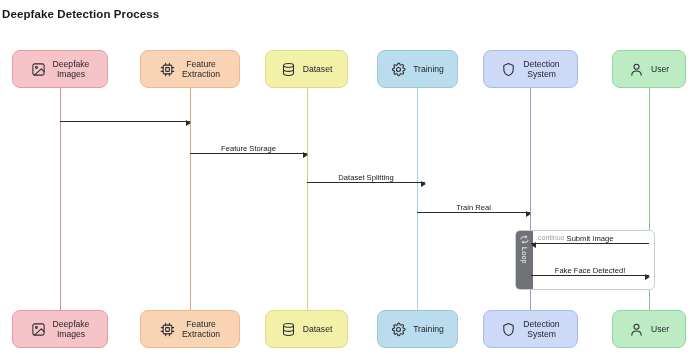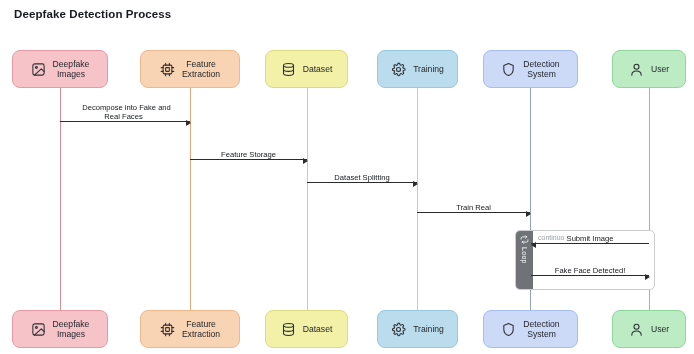--- a/index.html
+++ b/index.html
@@ -14,21 +14,21 @@
     overflow: hidden;
   }
   #canvas {
     position: relative;
     width: 694px;
     height: 354px;
     background: #ffffff;
   }
   #title {
     position: absolute;
-    left: 14px;
+    left: 2px;
     top: 8px;
     font-size: 11.5px;
     font-weight: bold;
     color: #16191d;
     letter-spacing: 0.1px;
     white-space: nowrap;
   }
 
   
   .lifeline {
@@ -230,32 +230,30 @@
       <svg viewBox="0 0 24 24" fill="none" stroke="#2c2f33" stroke-width="1.7" stroke-linecap="round" stroke-linejoin="round">
         <circle cx="12" cy="7.5" r="4"></circle>
         <path d="M4.5 21c0-4.1 3.4-6.5 7.5-6.5s7.5 2.4 7.5 6.5"></path>
       </svg>
     </span>
     <span class="label">User</span>
   </div>
 
   <div class="msg" style="left:60px; top:100px; width:130px;">
     <div class="mline"></div>
-    <div class="mtext"><span>Decompose into Fake and
-Real Faces</span></div>
-    <div class="arrow right"></div>
-  </div>
-
-  <div class="msg" style="left:190px; top:138px; width:117px;">
+    <div class="arrow right"></div>
+  </div>
+
+  <div class="msg" style="left:190px; top:132px; width:117px;">
     <div class="mline"></div>
     <div class="mtext"><span>Feature Storage</span></div>
     <div class="arrow right"></div>
   </div>
 
-  <div class="msg" style="left:307px; top:161px; width:110px;">
+  <div class="msg" style="left:307px; top:161px; width:110px;padding-left:8px;">
     <div class="mline"></div>
     <div class="mtext"><span>Dataset Splitting</span></div>
     <div class="arrow right"></div>
   </div>
 
   <div class="msg" style="left:417px; top:191px; width:113px;">
     <div class="mline"></div>
     <div class="mtext"><span>Train Real</span></div>
     <div class="arrow right"></div>
   </div>

